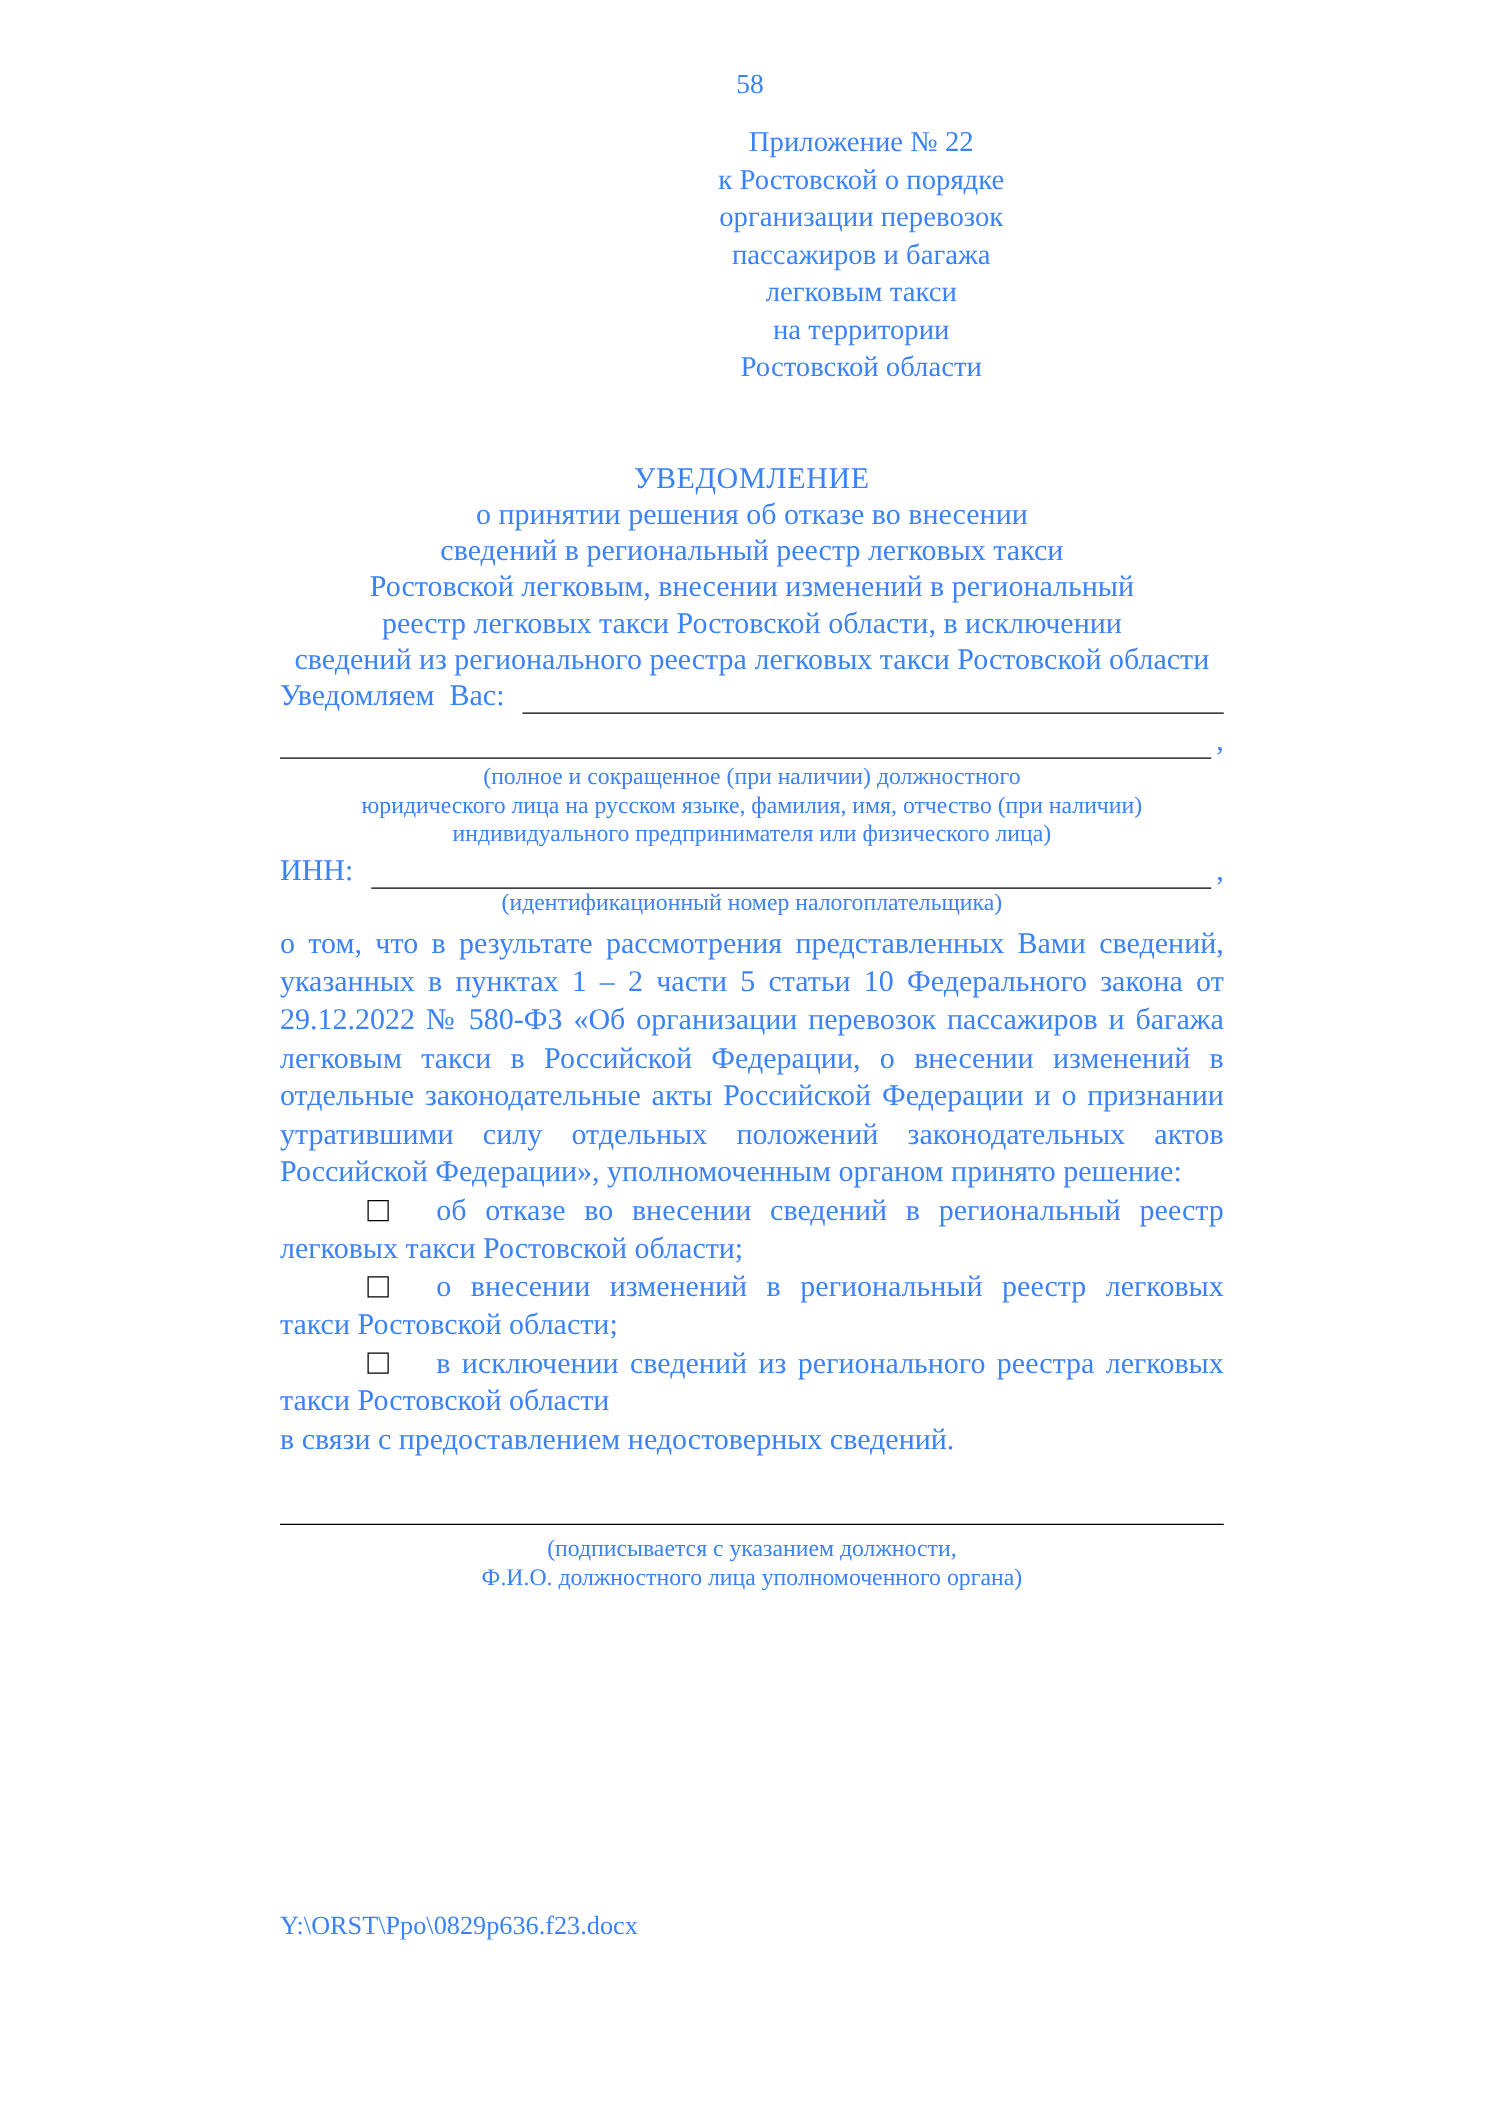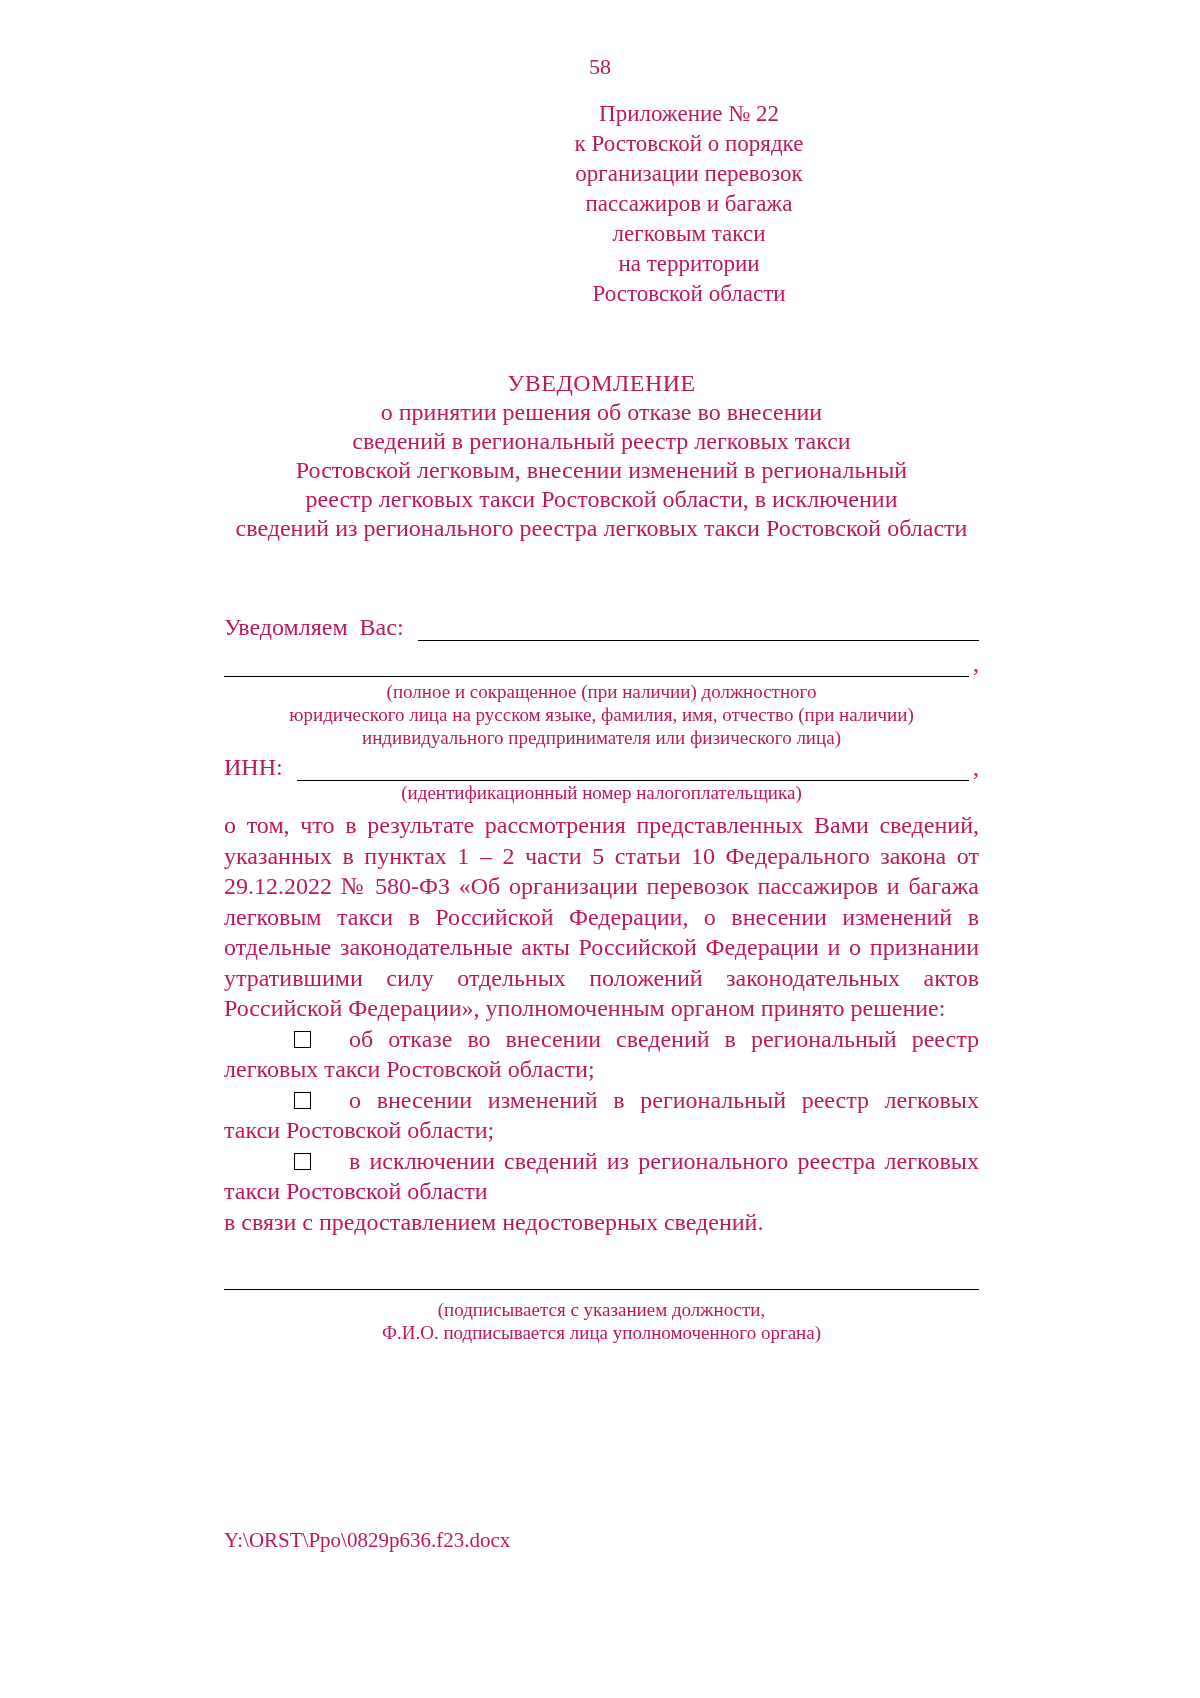--- a/index.html
+++ b/index.html
@@ -3,21 +3,21 @@
 <meta charset="utf-8">
 <style>
   * { box-sizing: border-box; }
   html, body { margin: 0; padding: 0; background: #ffffff; }
   .page {
     position: relative;
     width: 1072px;
     height: 1698px;
     margin: 0 auto;
     background: #ffffff;
-    color: #be185d;
+    color: #3b82f6;
     font-family: "Liberation Serif", serif;
     overflow: hidden;
   }
   .content { padding: 0 157px 0 160px; }
 
   .page-number {
     padding-top: 55px;
     text-align: center;
     font-size: 22px;
     line-height: 24px;
@@ -35,21 +35,20 @@
     margin-top: 60px;
     text-align: center;
     font-size: 24px;
     line-height: 29px;
   }
   .title-heading { letter-spacing: 0.5px; }
 
   .notify-row {
     display: flex;
     align-items: flex-end;
-    margin-top: 70px;
     font-size: 24px;
   }
   .notify-label { white-space: nowrap; word-spacing: 6px; padding-right: 14px; }
   .fill-line {
     flex: 1;
     border-bottom: 1px solid #000;
     height: 28px;
   }
   .full-row {
     display: flex;
@@ -182,19 +181,19 @@
     <p class="cb-para">
       <span class="checkbox"></span><span class="cb-gap"></span><span>в исключении сведений из регионального реестра легковых такси Ростовской области</span>
     </p>
 
     <p class="closing-line">в связи с предоставлением недостоверных сведений.</p>
 
     <div class="signature-line"></div>
 
     <div class="signature-captions">
       <div class="caption">(подписывается с указанием должности,</div>
-      <div class="caption">Ф.И.О. подписывается лица уполномоченного органа)</div>
+      <div class="caption">Ф.И.О. должностного лица уполномоченного органа)</div>
     </div>
 
   </div>
 
   <div class="footer-path">Y:\ORST\Ppo\0829p636.f23.docx</div>
 </div>
 
 </body></html>

